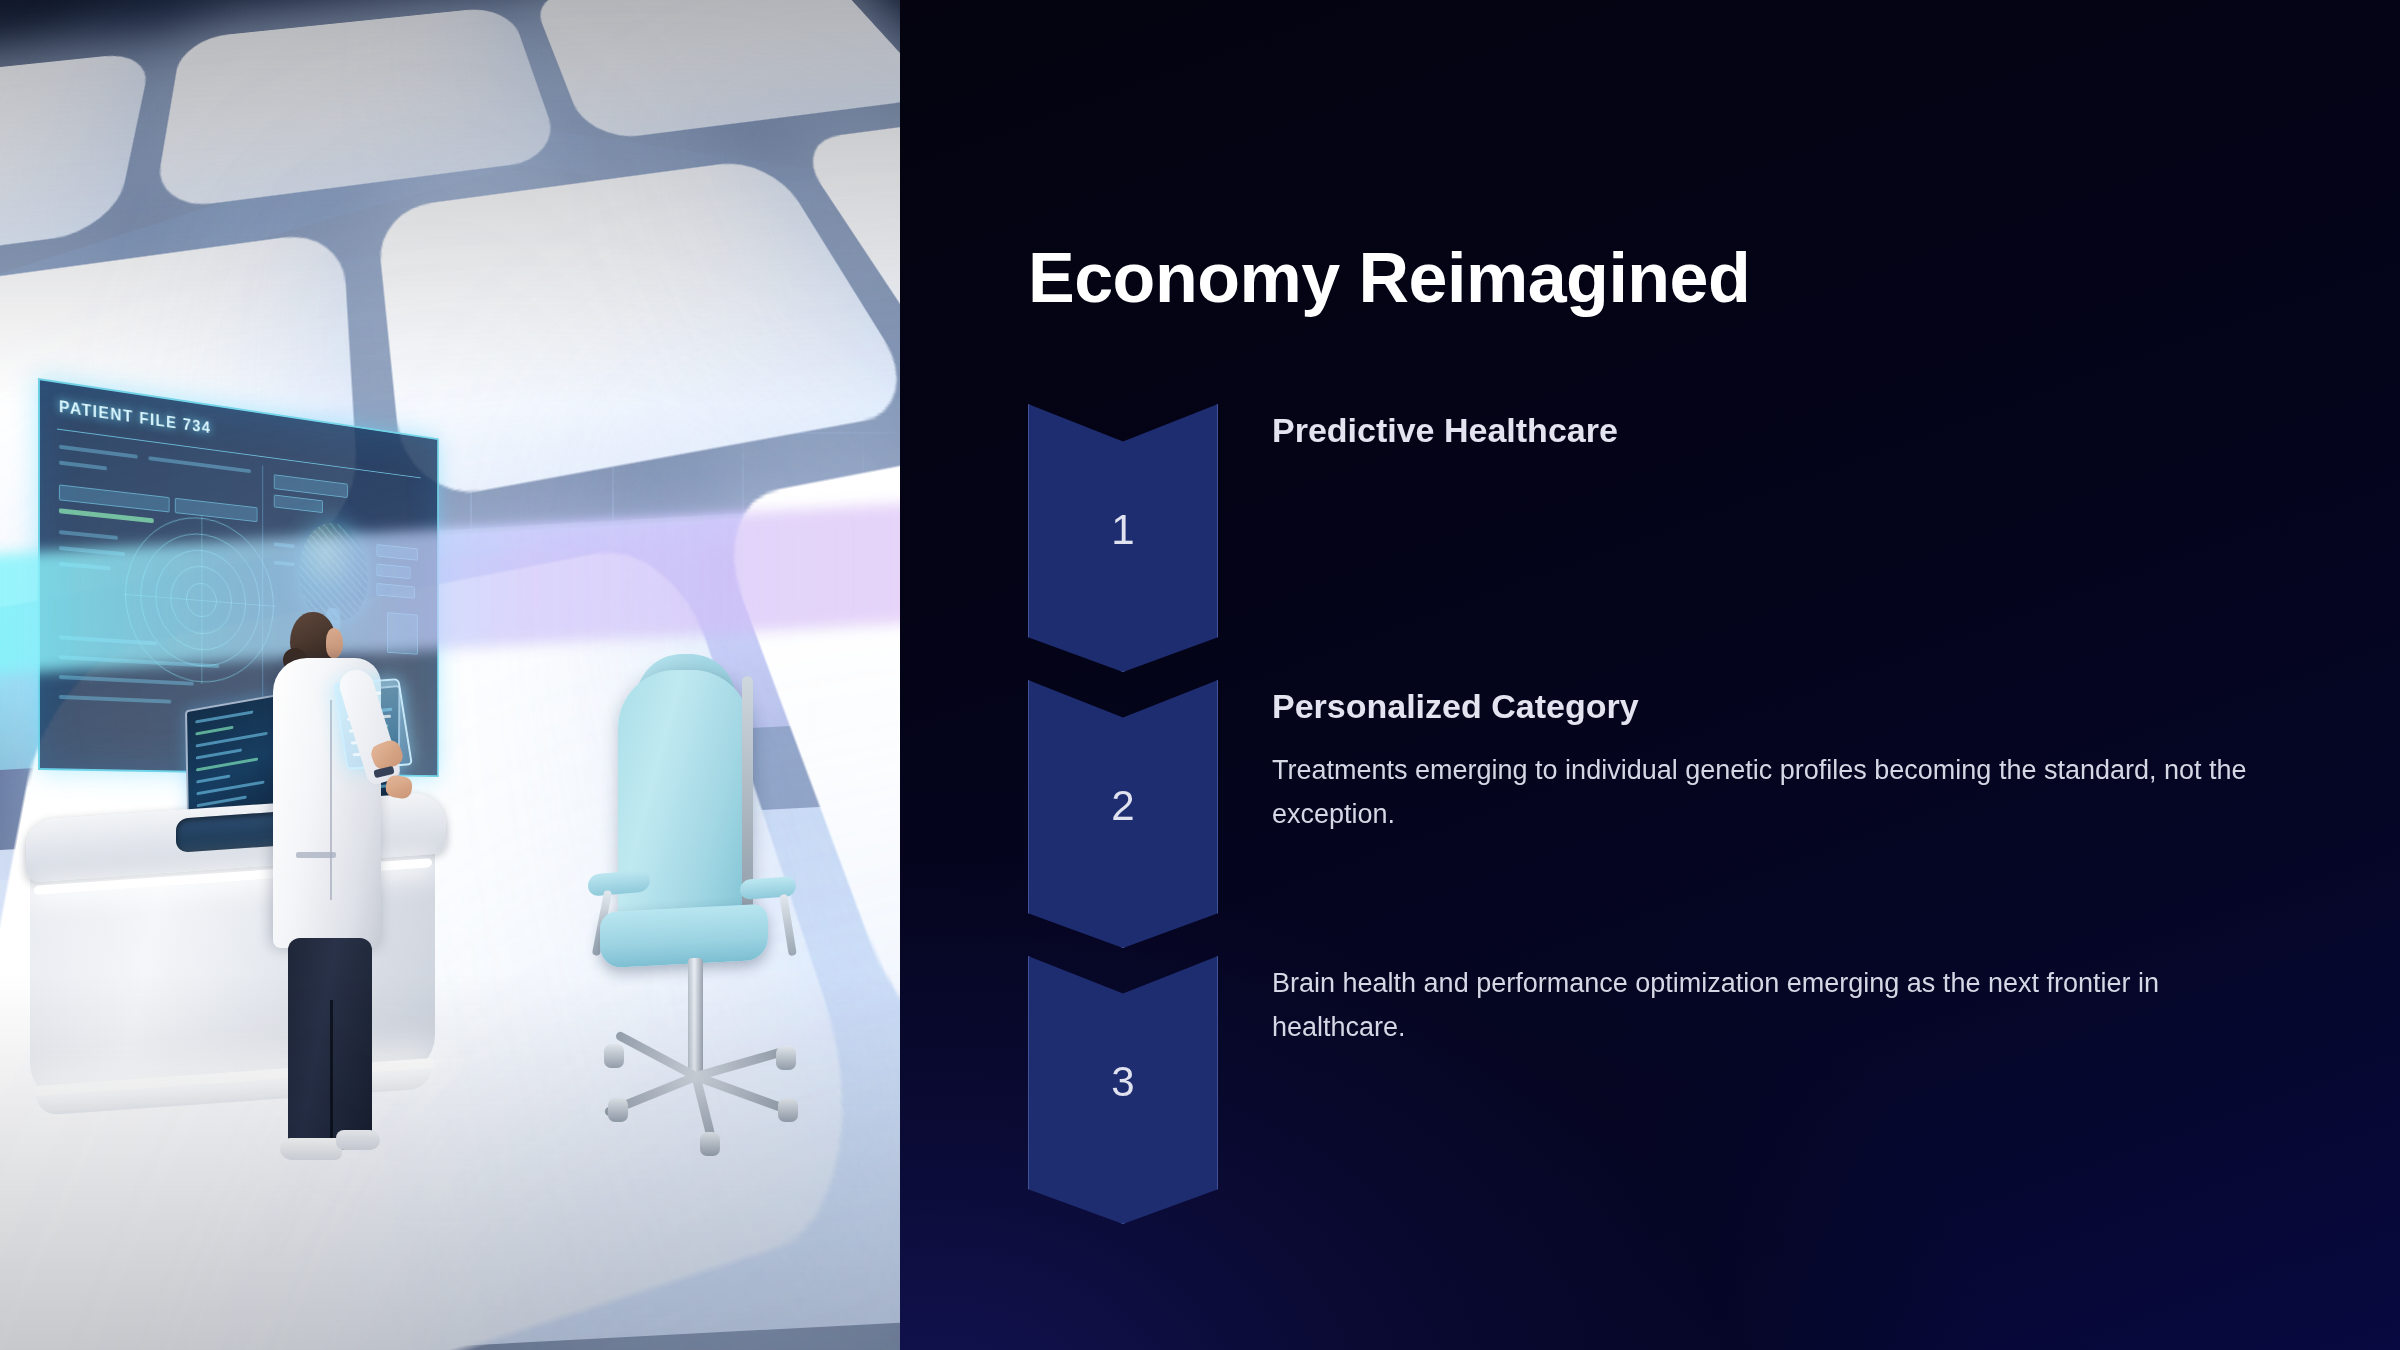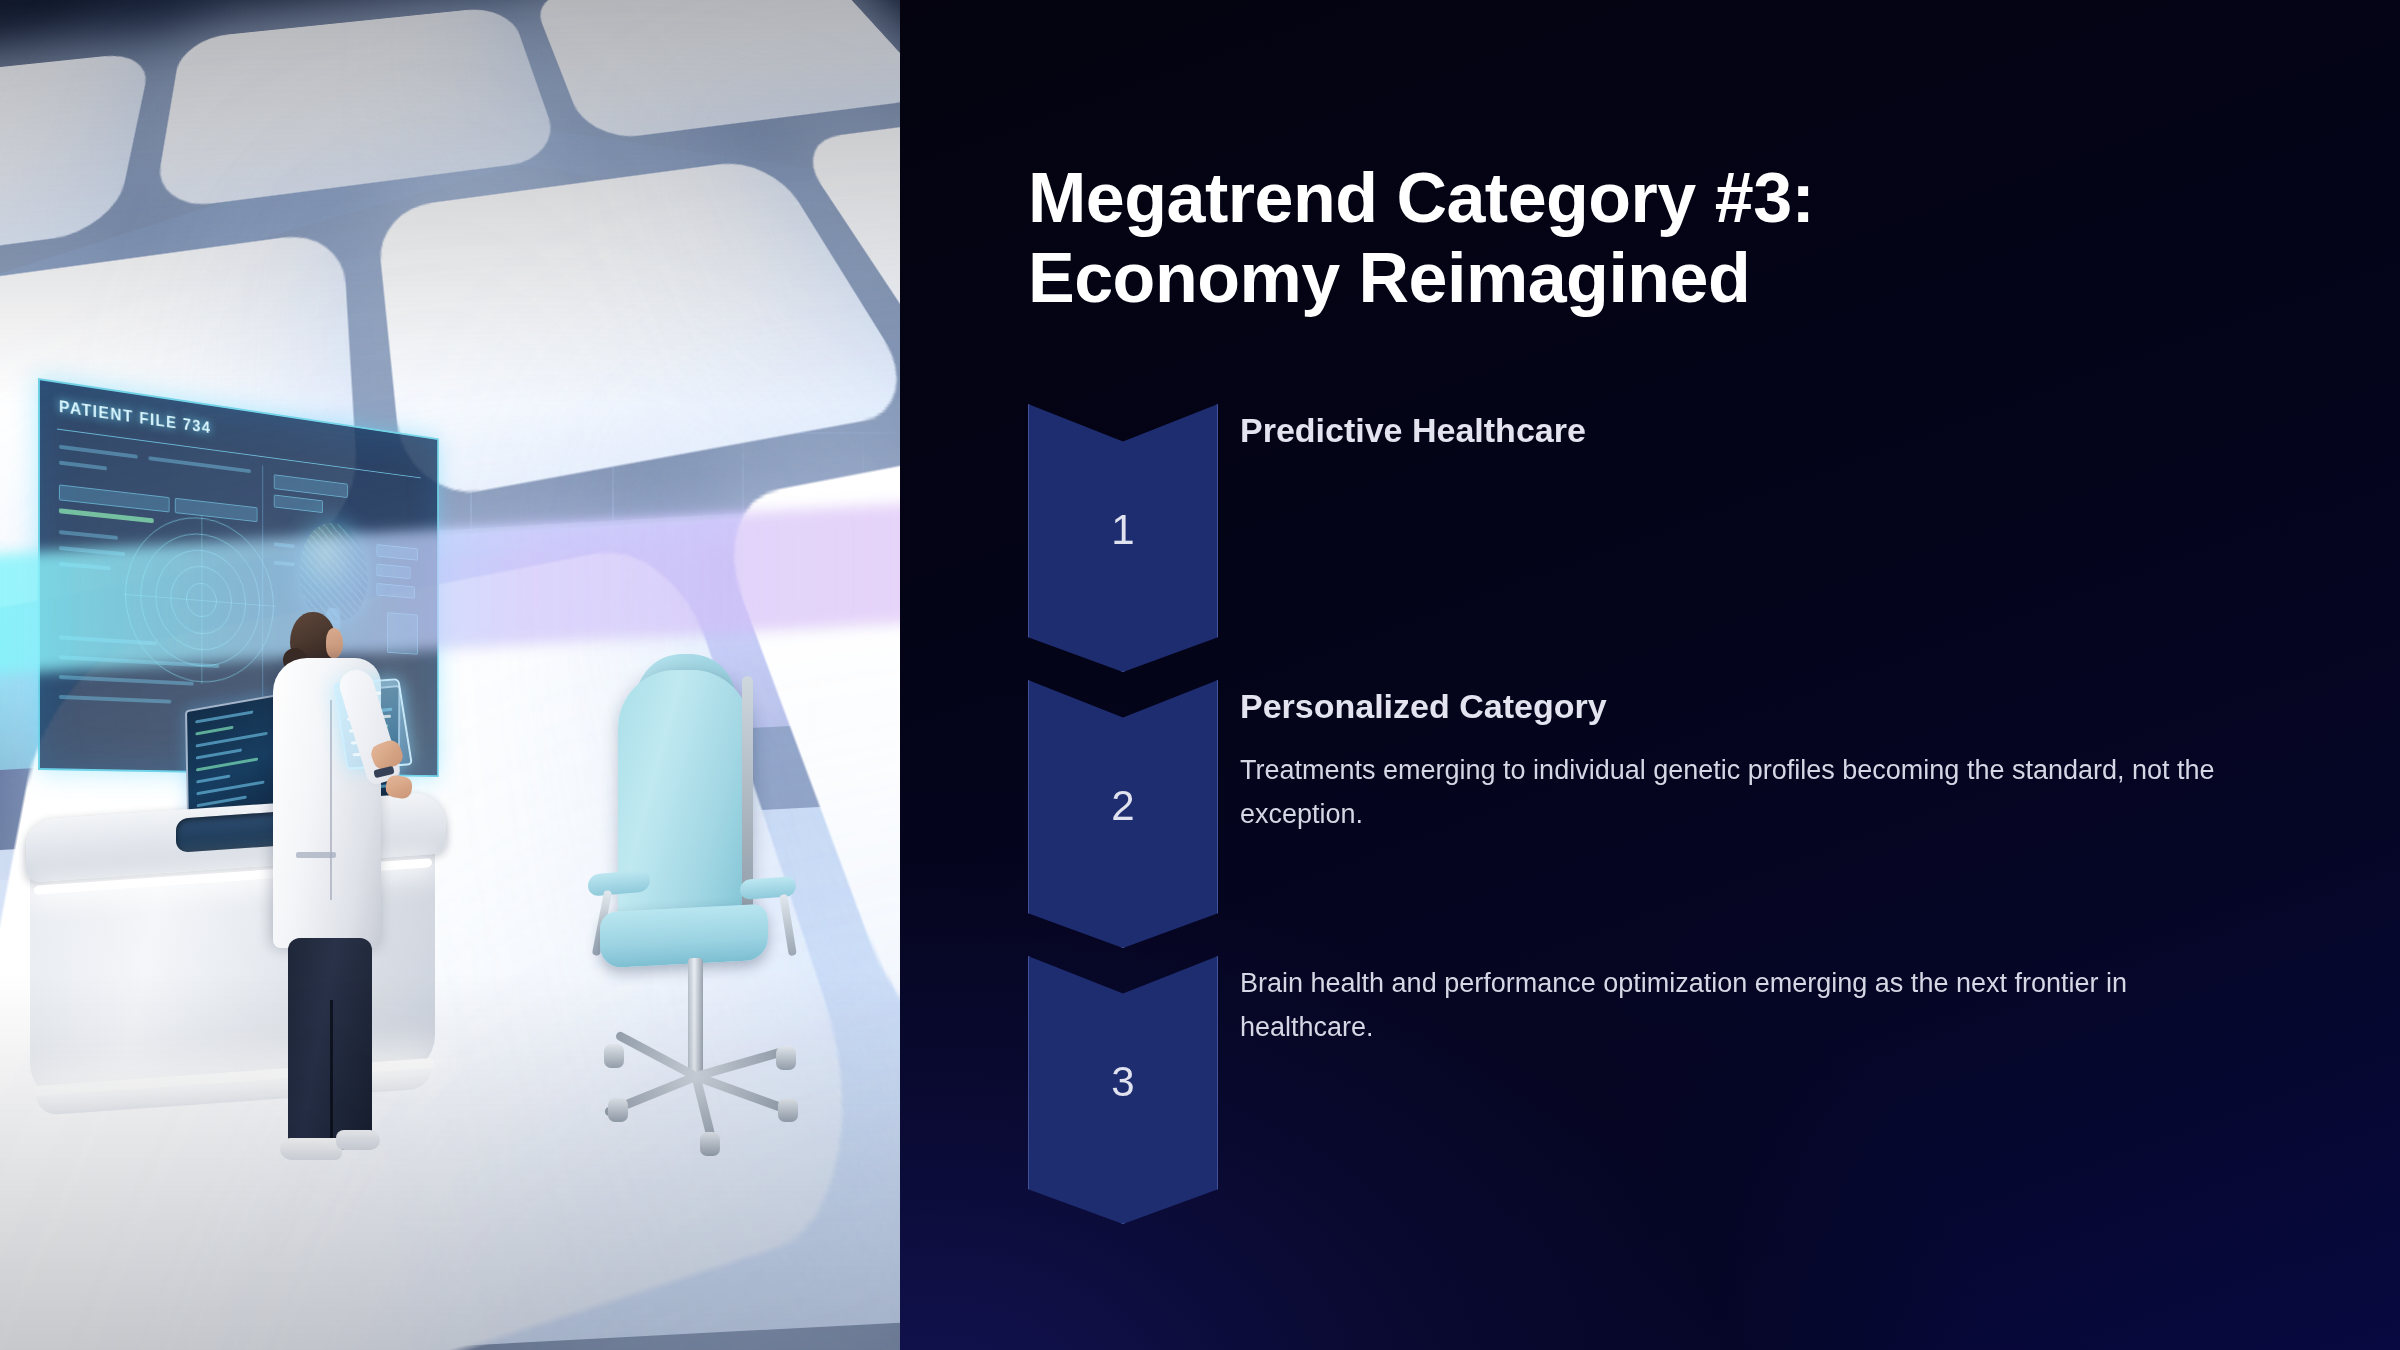--- a/index.html
+++ b/index.html
@@ -619,21 +619,21 @@
     justify-content: center;
     color: #e0e2ef;
     font-size: 42px;
     font-weight: normal;
     padding-bottom: 16px;
     box-sizing: border-box;
   }
 
   .item-text {
     position: absolute;
-    left: 212px; top: 6px;
+    left: 244px; top: 6px;
     width: 1060px;
   }
   .item-heading {
     color: #e3e4f0;
     font-size: 34px;
     font-weight: bold;
     line-height: 1.2;
     margin: 0 0 22px 0;
   }
   .item-desc {
@@ -806,21 +806,21 @@
     <div class="caster" style="left:604px; top:1044px;"></div>
     <div class="caster" style="left:608px; top:1098px;"></div>
     <div class="caster" style="left:700px; top:1132px;"></div>
 
     <div class="photo-grade"></div>
   </div>
 
   <div class="content-panel">
 
     <h1 class="slide-title">
-      <span>Megatrend Category #3:</span><br>
+      <br>
       <span>Economy Reimagined</span>
     </h1>
 
     <div class="items">
 
       <div class="item-row">
         <div class="chev"></div>
         <div class="chev-num">1</div>
         <div class="item-text">
           <div class="item-heading">Predictive Healthcare</div>

